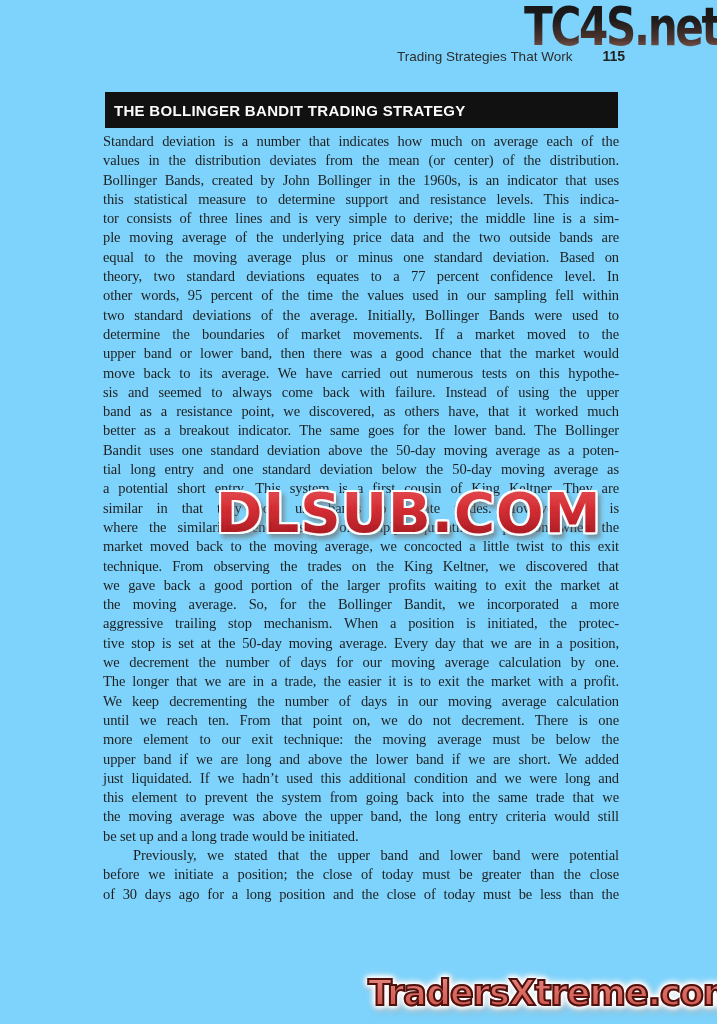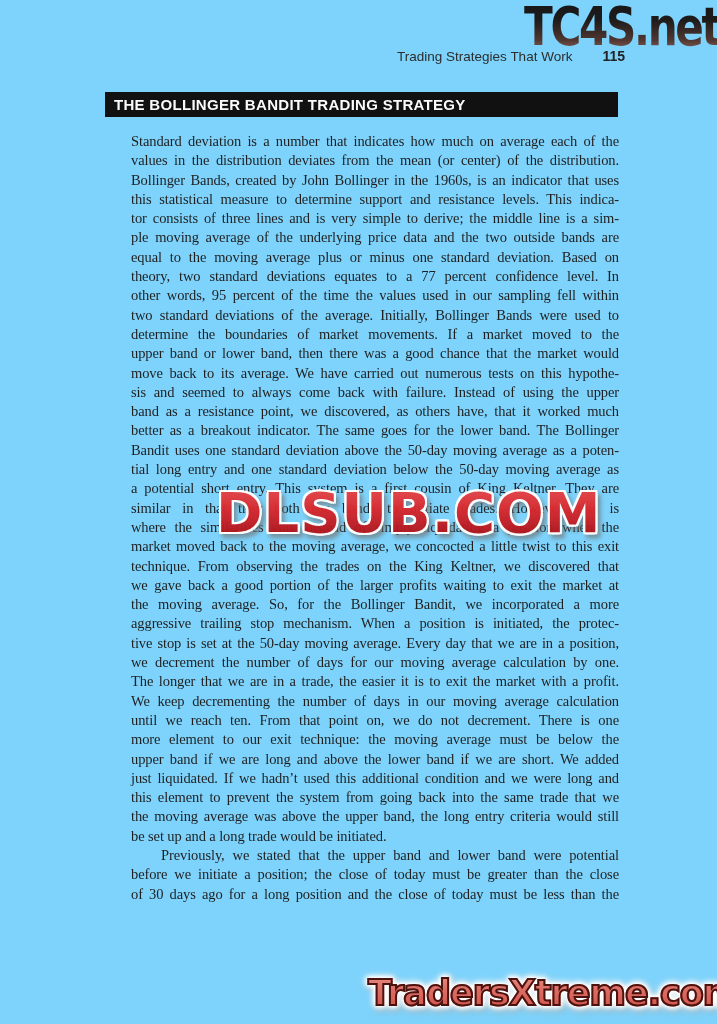--- a/index.html
+++ b/index.html
@@ -48,21 +48,21 @@
     margin-left: 30px;
     color: #222;
   }
 
   
   .title-bar {
     position: absolute;
     left: 105px;
     top: 92px;
     width: 513px;
-    height: 25px;
+    height: 36px;
     background: #111111;
     display: flex;
     align-items: center;
   }
   .title-bar .title-text {
     font-family: "Liberation Sans", sans-serif;
     font-weight: bold;
     font-size: 15px;
     letter-spacing: 0.3px;
     color: #fafafa;
@@ -78,21 +78,20 @@
     width: 516px;
     font-size: 14.5px;
     line-height: 19.3px;
     color: #1f1f1f;
     letter-spacing: -0.1px;
   }
   .body-text .line {
     text-align: justify;
     text-align-last: justify;
     white-space: normal;
-    margin-left: 28px;
   }
   .body-text .line.noexpand {
     text-align: right;
     text-align-last: left;
   }
   .body-text .line.indent { text-indent: 30px; }
 
   
   .wm-dlsub {
     position: absolute;

